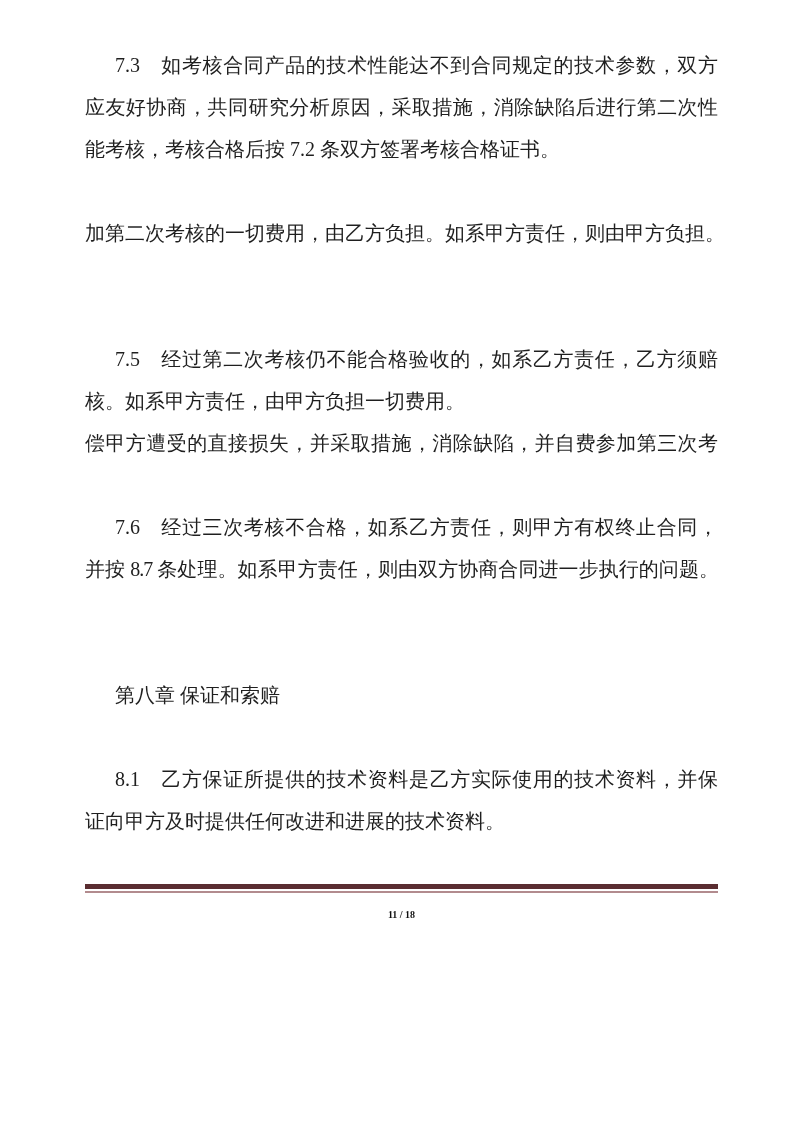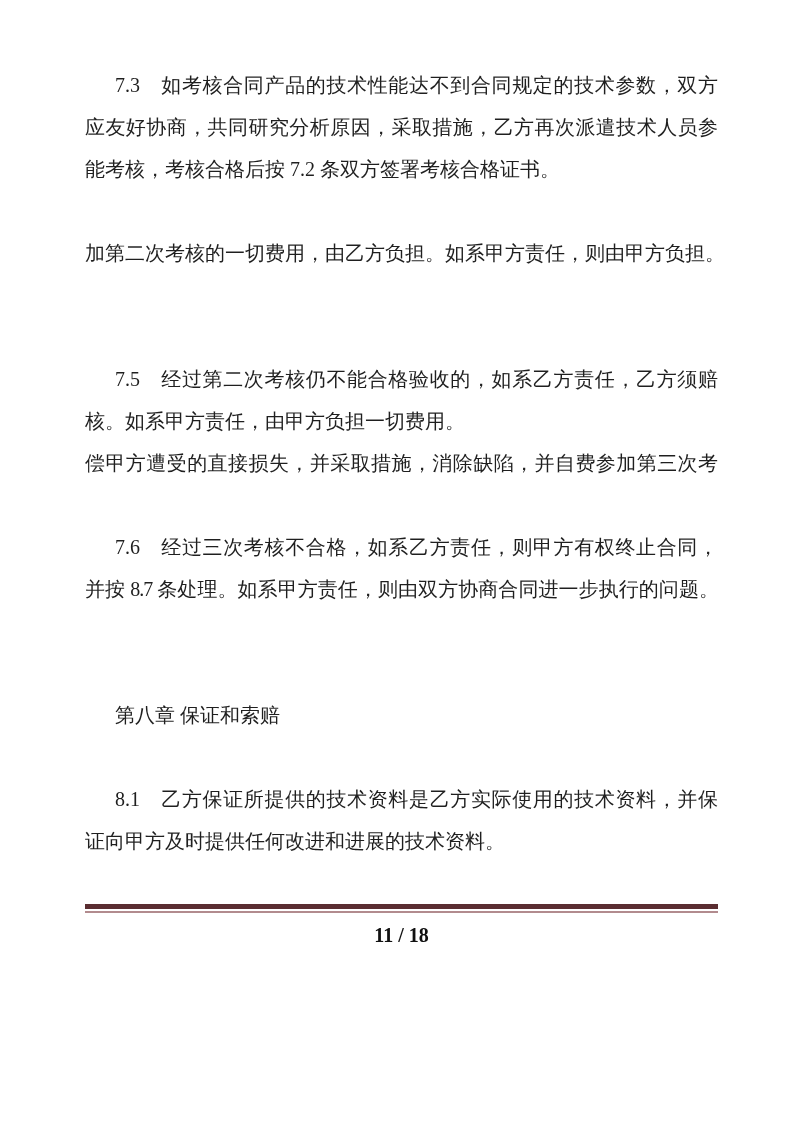--- a/index.html
+++ b/index.html
@@ -8,21 +8,21 @@
     height: 1132px;
     background: #ffffff;
     overflow: hidden;
     font-family: "Liberation Serif", "DejaVu Serif", serif;
     color: var(--text, #1f1f1f);
   }
   .page {
     box-sizing: border-box;
     width: 800px;
     height: 1132px;
-    padding-top: 64px;
+    padding-top: 44px;
     padding-left: 85px;
     padding-right: 82px;
   }
   .content { width: 633px; }
   .para { margin: 0 0 42px 0; }
   .para.mb2 { margin-bottom: 84px; }
   .ln {
     height: 42px;
     line-height: 42px;
     font-size: 20px;
@@ -46,35 +46,35 @@
     background: #ffffff;
     border-top: 5px solid var(--border-dark, #5a2d31);
     border-bottom: 2px solid var(--border-light, #b28b8e);
   }
   .page-number {
     width: 633px;
     margin-top: 12px;
     height: 20px;
     line-height: 20px;
     text-align: center;
-    font-size: 20px;
+    font-size: 10px;
     font-weight: bold;
     color: #111111;
     font-family: "Liberation Serif", "DejaVu Serif", serif;
   }
 </style>
 </head>
 <body>
 
 <div class="page">
   <div class="content">
 
     <div class="para">
       <div class="ln ind">7.3　如考核合同产品的技术性能达不到合同规定的技术参数，双方</div>
-      <div class="ln">应友好协商，共同研究分析原因，采取措施，乙方再次派遣技术人员参</div>
+      <div class="ln">应友好协商，共同研究分析原因，采取措施，消除缺陷后进行第二次性</div>
       <div class="ln end">能考核，考核合格后按 7.2 条双方签署考核合格证书。</div>
     </div>
 
     <div class="para mb2">
       <div class="ln">加第二次考核的一切费用，由乙方负担。如系甲方责任，则由甲方负担。</div>
     </div>
 
     <div class="para">
       <div class="ln ind">7.5　经过第二次考核仍不能合格验收的，如系乙方责任，乙方须赔</div>
       <div class="ln end">核。如系甲方责任，由甲方负担一切费用。</div>

